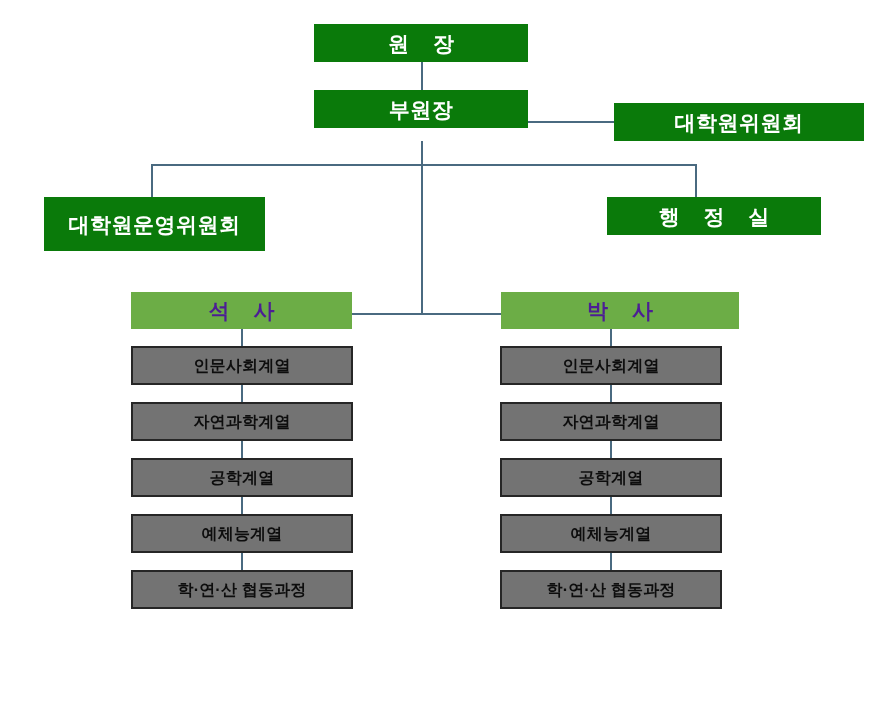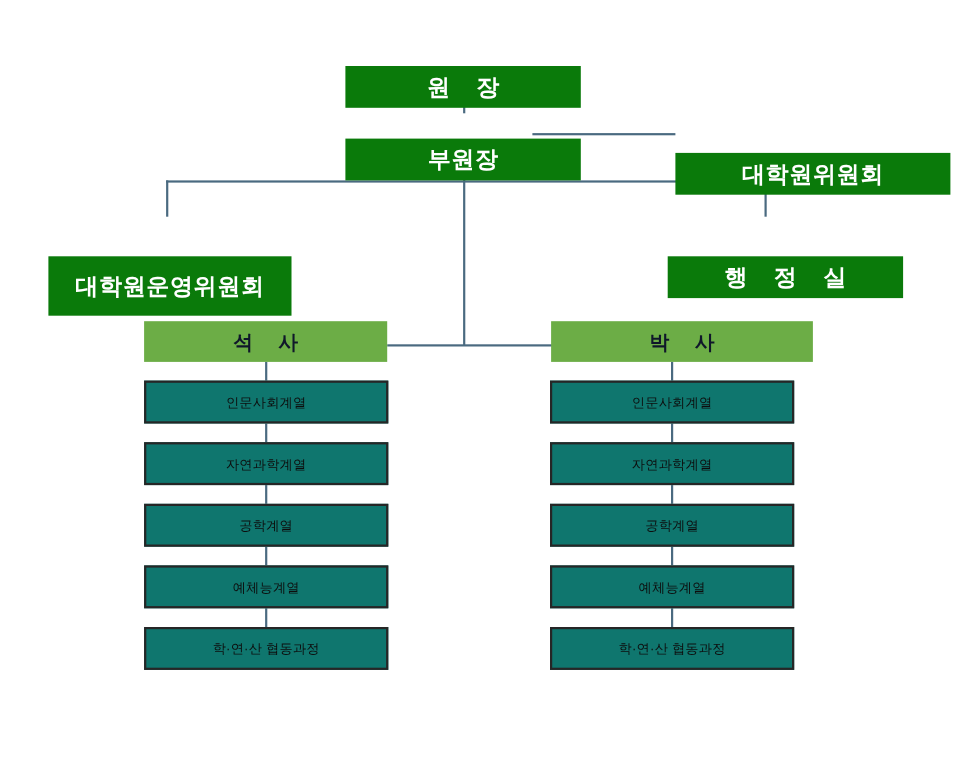--- a/index.html
+++ b/index.html
@@ -34,35 +34,34 @@
     box-sizing: border-box;
     text-align: center;
     line-height: 1;
   }
   .box-dark {
     background: #0a7a0a;
     color: #ffffff;
     font-weight: bold;
     font-size: 21px;
     letter-spacing: 0.5px;
-    margin-top: 36px;
   }
   .box-light {
     background: #6cad46;
-    color: #0f172a;
+    color: #4c1d95;
     font-weight: bold;
-    font-size: 18px;
+    font-size: 21px;
     letter-spacing: 0.5px;
   }
   .box-plain {
-    background: #0f766e;
+    background: #737373;
     border: 2px solid #262626;
     color: #0d0d0d;
-    font-weight: normal;
-    font-size: 12px;
+    font-weight: bold;
+    font-size: 16px;
     letter-spacing: 0.2px;
   }
   .spaced { letter-spacing: 9px; text-indent: 9px; }
 </style>
 </head>
 <body>
 
 <div id="org-chart">
 
   <div class="line line-v" style="left:421px; top:62px; height:41px;"></div>

